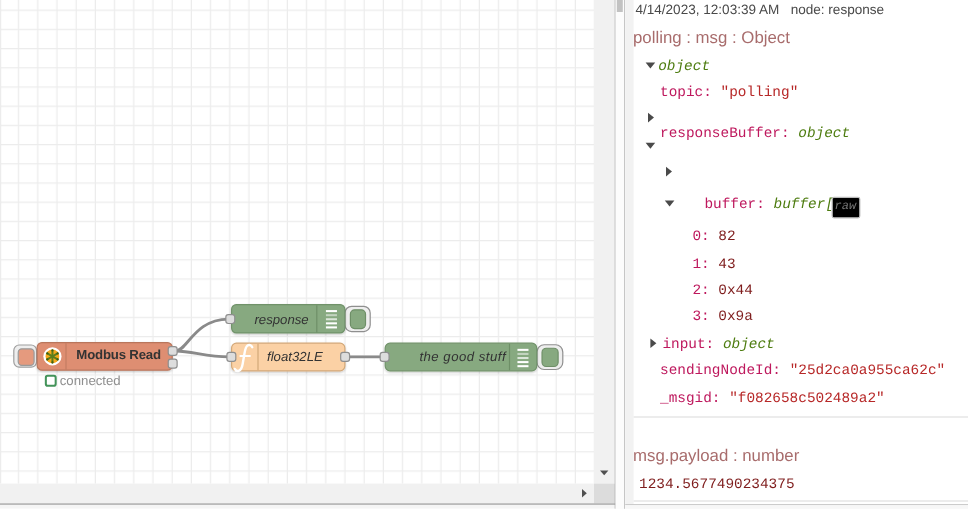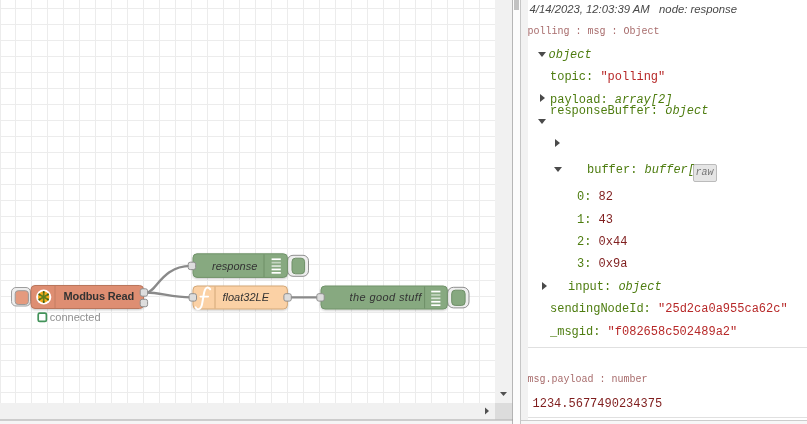--- a/index.html
+++ b/index.html
@@ -1,25 +1,25 @@
 <!DOCTYPE html>
 <html><head>
 <meta charset="utf-8">
 <style>
   html,body{margin:0;padding:0;width:807px;height:424px;overflow:hidden;background:#fff;
     font-family:"Liberation Sans",sans-serif;}
   #stage{position:absolute;left:0;top:0;width:807px;height:424px;}
   .abs{position:absolute;}
   .tr{position:absolute;font-family:"Liberation Mono",monospace;font-size:12px;line-height:14px;white-space:pre;color:#333;}
-  .key{color:#4d7c0f;}
+  .key{color:#be185d;}
   .str{color:#b72828;}
   .num{color:#7f1d1d;}
   .typ{color:#4d7c0f;font-style:italic;}
-  .meta{position:absolute;font-size:10px;line-height:13px;color:#a86c6c;white-space:pre;font-family:Liberation Mono, monospace;}
-  .date{position:absolute;font-size:11.3px;line-height:13px;color:#494949;white-space:pre;font-style:italic;}
+  .meta{position:absolute;font-size:14px;line-height:13px;color:#a86c6c;white-space:pre;}
+  .date{position:absolute;font-size:11.3px;line-height:13px;color:#494949;white-space:pre;}
   .caret-d{position:absolute;width:0;height:0;border-left:4.5px solid transparent;border-right:4.5px solid transparent;border-top:5.5px solid #4a4a4a;}
   .caret-r{position:absolute;width:0;height:0;border-top:4.5px solid transparent;border-bottom:4.5px solid transparent;border-left:5.5px solid #4a4a4a;}
 </style>
 </head>
 <body>
 <div id="stage">
 
   <svg class="abs" style="left:0;top:0" width="513" height="424" viewBox="0 0 513 424">
     <defs>
       <pattern id="grid" width="16" height="16" patternUnits="userSpaceOnUse">
@@ -132,39 +132,38 @@
 
   <div class="date" style="left:529.5px;top:3px;">4/14/2023, 12:03:39 AM&nbsp;&nbsp; node: response</div>
   <div class="meta" style="left:527.5px;top:24.5px;">polling : msg : Object</div>
 
   <div class="caret-d" style="left:537.5px;top:51.5px;"></div>
   <div class="tr" style="left:548.5px;top:47.5px;"><span class="typ">object</span></div>
 
   <div class="tr" style="left:550px;top:70px;"><span class="key">topic: </span><span class="str">"polling"</span></div>
 
   <div class="caret-r" style="left:540px;top:94px;"></div>
-  <div class="tr" style="left:550px;top:92.5px;"><span class="key">payload: </span><span class="typ">array[2]</span></div>
 
   <div class="caret-d" style="left:537.5px;top:119px;"></div>
   <div class="tr" style="left:550px;top:104px;"><span class="key">responseBuffer: </span><span class="typ">object</span></div>
 
   <div class="caret-r" style="left:554.5px;top:139px;"></div>
 
   <div class="caret-d" style="left:554px;top:167px;"></div>
   <div class="tr" style="left:563px;top:163px;margin-left:24px;"><span class="key">buffer: </span><span class="typ">buffer[4]</span></div>
-  <div class="abs" style="left:692.5px;top:163.5px;width:22px;height:16px;border:1px solid #bbb;border-radius:2px;background:#e5e5e5;
+  <div class="abs" style="left:692.5px;top:163.5px;width:22px;height:16px;border:1px solid #bbb;border-radius:2px;background:#000000;
        font-family:'Liberation Mono',monospace;font-style:italic;font-size:10px;color:#777;text-align:center;line-height:15px;">raw</div>
 
   <div class="tr" style="left:577px;top:189.5px;"><span class="key">0: </span><span class="num">82</span></div>
   <div class="tr" style="left:577px;top:212.5px;"><span class="key">1: </span><span class="num">43</span></div>
   <div class="tr" style="left:577px;top:235px;"><span class="key">2: </span><span class="num">0x44</span></div>
   <div class="tr" style="left:577px;top:257px;"><span class="key">3: </span><span class="num">0x9a</span></div>
 
   <div class="caret-r" style="left:542px;top:282px;"></div>
-  <div class="tr" style="left:552px;top:279.5px;margin-left:16px;"><span class="key">input: </span><span class="typ">object</span></div>
+  <div class="tr" style="left:552px;top:279.5px;"><span class="key">input: </span><span class="typ">object</span></div>
 
   <div class="tr" style="left:550px;top:302px;"><span class="key">sendingNodeId: </span><span class="str">"25d2ca0a955ca62c"</span></div>
   <div class="tr" style="left:550px;top:324.5px;"><span class="key">_msgid: </span><span class="str">"f082658c502489a2"</span></div>
 
   <div class="abs" style="left:528.3px;top:346.6px;width:278.7px;height:1.2px;background:#e0e0e0;"></div>
 
   <div class="meta" style="left:527.5px;top:373px;">msg.payload : number</div>
   <div class="tr" style="left:532.5px;top:396.5px;"><span class="num">1234.5677490234375</span></div>
 
   <div class="abs" style="left:528.3px;top:416.6px;width:278.7px;height:1px;background:#e0e0e0;"></div>

